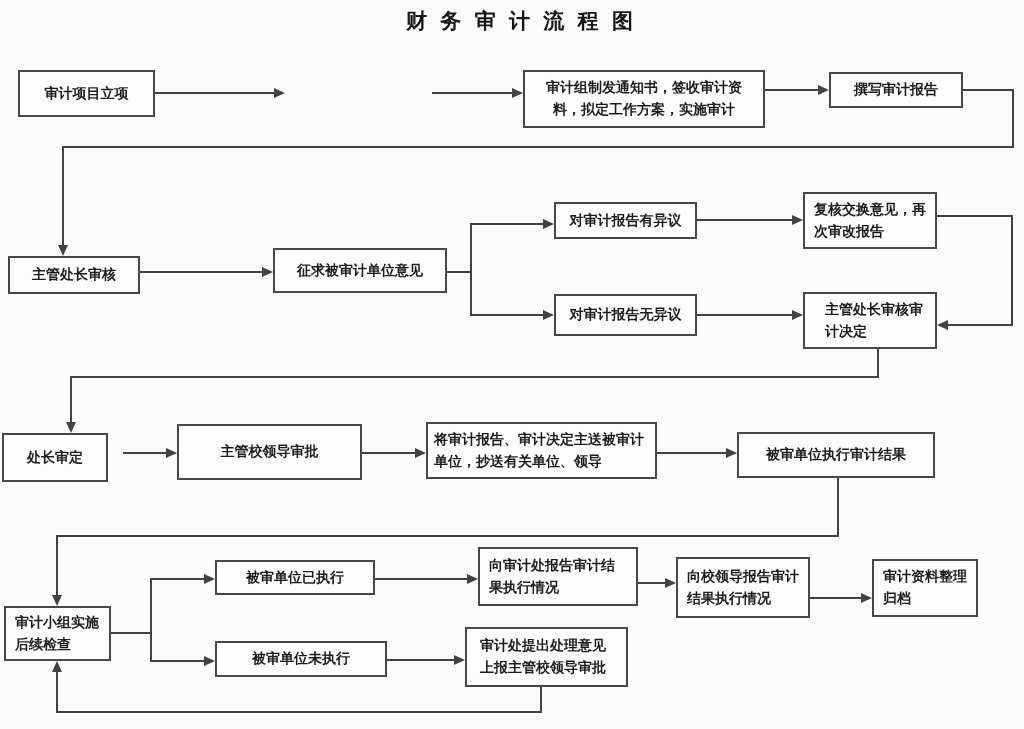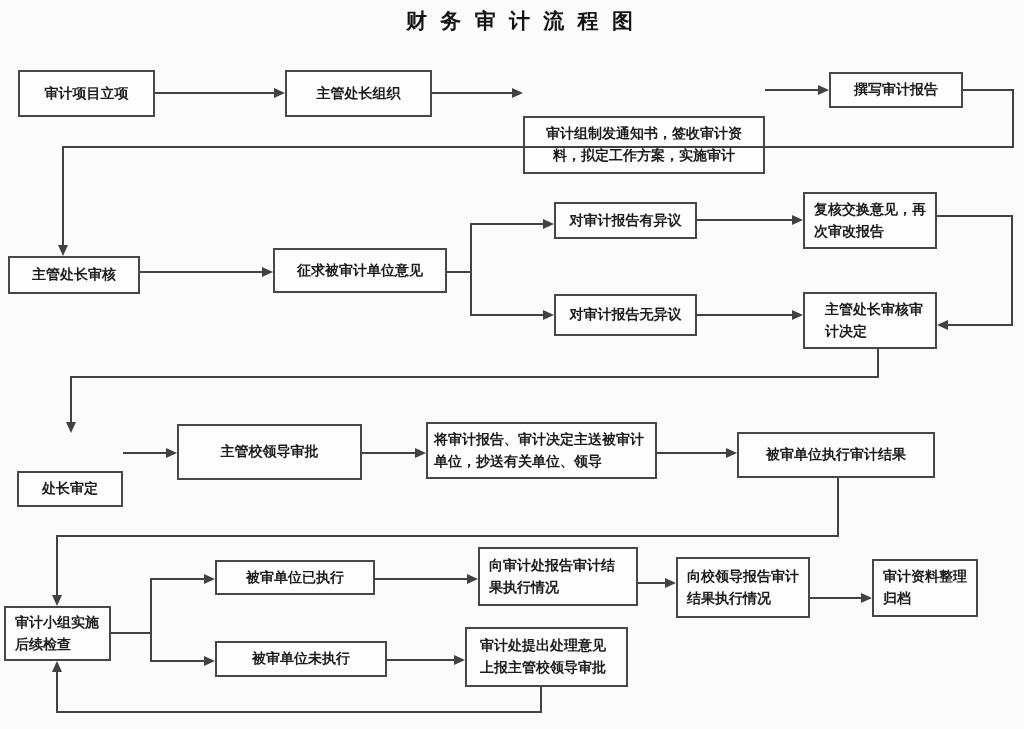--- a/index.html
+++ b/index.html
@@ -7,52 +7,51 @@
     font-family:"DejaVu Sans",sans-serif;overflow:hidden;}
   .title{position:absolute;left:0;top:7px;width:100%;text-align:center;
     font-size:21px;font-weight:700;letter-spacing:3px;color:#151515;margin-left:9px;}
   .node{position:absolute;box-sizing:border-box;border:2px solid #474747;background:#fdfdfd;
     display:flex;align-items:center;justify-content:center;text-align:center;
     font-size:14px;font-weight:700;color:#1c1c1c;line-height:1.55;}
   .node.l{justify-content:flex-start;text-align:left;padding:1px 9px;}
   .node.p6{padding:1px 6px;}
   .node.p12{padding:1px 12px;}
   .node.p13{padding:1px 13px;}
-  .node.p18{padding:14px 18px;margin-top:46px;}
+  .node.p18{padding:14px 18px;}
   .hl{position:absolute;height:2px;background:#424242;}
   .vl{position:absolute;width:2px;background:#424242;}
   .ar{position:absolute;width:0;height:0;border:5px solid transparent;border-right:0;
     border-left:11px solid #424242;}
   .al{position:absolute;width:0;height:0;border:5px solid transparent;border-left:0;
     border-right:11px solid #424242;}
   .ad{position:absolute;width:0;height:0;border:5px solid transparent;border-bottom:0;
     border-top:11px solid #424242;}
   .au{position:absolute;width:0;height:0;border:5px solid transparent;border-top:0;
     border-bottom:11px solid #424242;}
 </style>
 </head>
 <body>
 
 <div class="canvas">
 
   <div class="title">财 务 审 计 流 程 图</div>
 
   <div class="node" style="left:18px;top:70px;width:137px;height:47px;">审计项目立项</div>
-  <div class="node" style="left:285px;top:70px;width:147px;height:47px;">主管处长组织</div>
   <div class="node p18" style="left:523px;top:70px;width:242px;height:58px;">审计组制发通知书，签收审计资料，拟定工作方案，实施审计</div>
   <div class="node" style="left:829px;top:72px;width:134px;height:36px;">撰写审计报告</div>
 
   <div class="node" style="left:8px;top:256px;width:132px;height:38px;font-family:Liberation Serif, serif;">主管处长审核</div>
   <div class="node" style="left:273px;top:248px;width:174px;height:45px;">征求被审计单位意见</div>
   <div class="node" style="left:554px;top:202px;width:143px;height:37px;">对审计报告有异议</div>
   <div class="node l" style="left:803px;top:192px;width:134px;height:57px;">复核交换意见，再次审改报告</div>
   <div class="node" style="left:554px;top:294px;width:143px;height:42px;">对审计报告无异议</div>
   <div class="node l p12" style="left:803px;top:292px;width:134px;height:57px;padding-left:20px;">主管处长审核审计决定</div>
 
-  <div class="node" style="left:17px;top:433px;width:106px;height:36px;margin-top:38px;">处长审定</div>
+  <div class="node" style="left:2px;top:433px;width:106px;height:49px;">处长审定</div>
   <div class="node" style="left:177px;top:424px;width:185px;height:56px;">主管校领导审批</div>
   <div class="node l p6" style="left:426px;top:422px;width:231px;height:57px;">将审计报告、审计决定主送被审计单位，抄送有关单位、领导</div>
   <div class="node" style="left:737px;top:432px;width:198px;height:46px;">被审单位执行审计结果</div>
 
   <div class="node l" style="left:4px;top:606px;width:107px;height:55px;">审计小组实施后续检查</div>
   <div class="node" style="left:215px;top:560px;width:160px;height:35px;">被审单位已执行</div>
   <div class="node l" style="left:478px;top:547px;width:160px;height:59px;">向审计处报告审计结果执行情况</div>
   <div class="node l" style="left:676px;top:557px;width:134px;height:61px;">向校领导报告审计结果执行情况</div>
   <div class="node l" style="left:872px;top:559px;width:106px;height:58px;">审计资料整理归档</div>
   <div class="node" style="left:215px;top:641px;width:172px;height:36px;">被审单位未执行</div>

